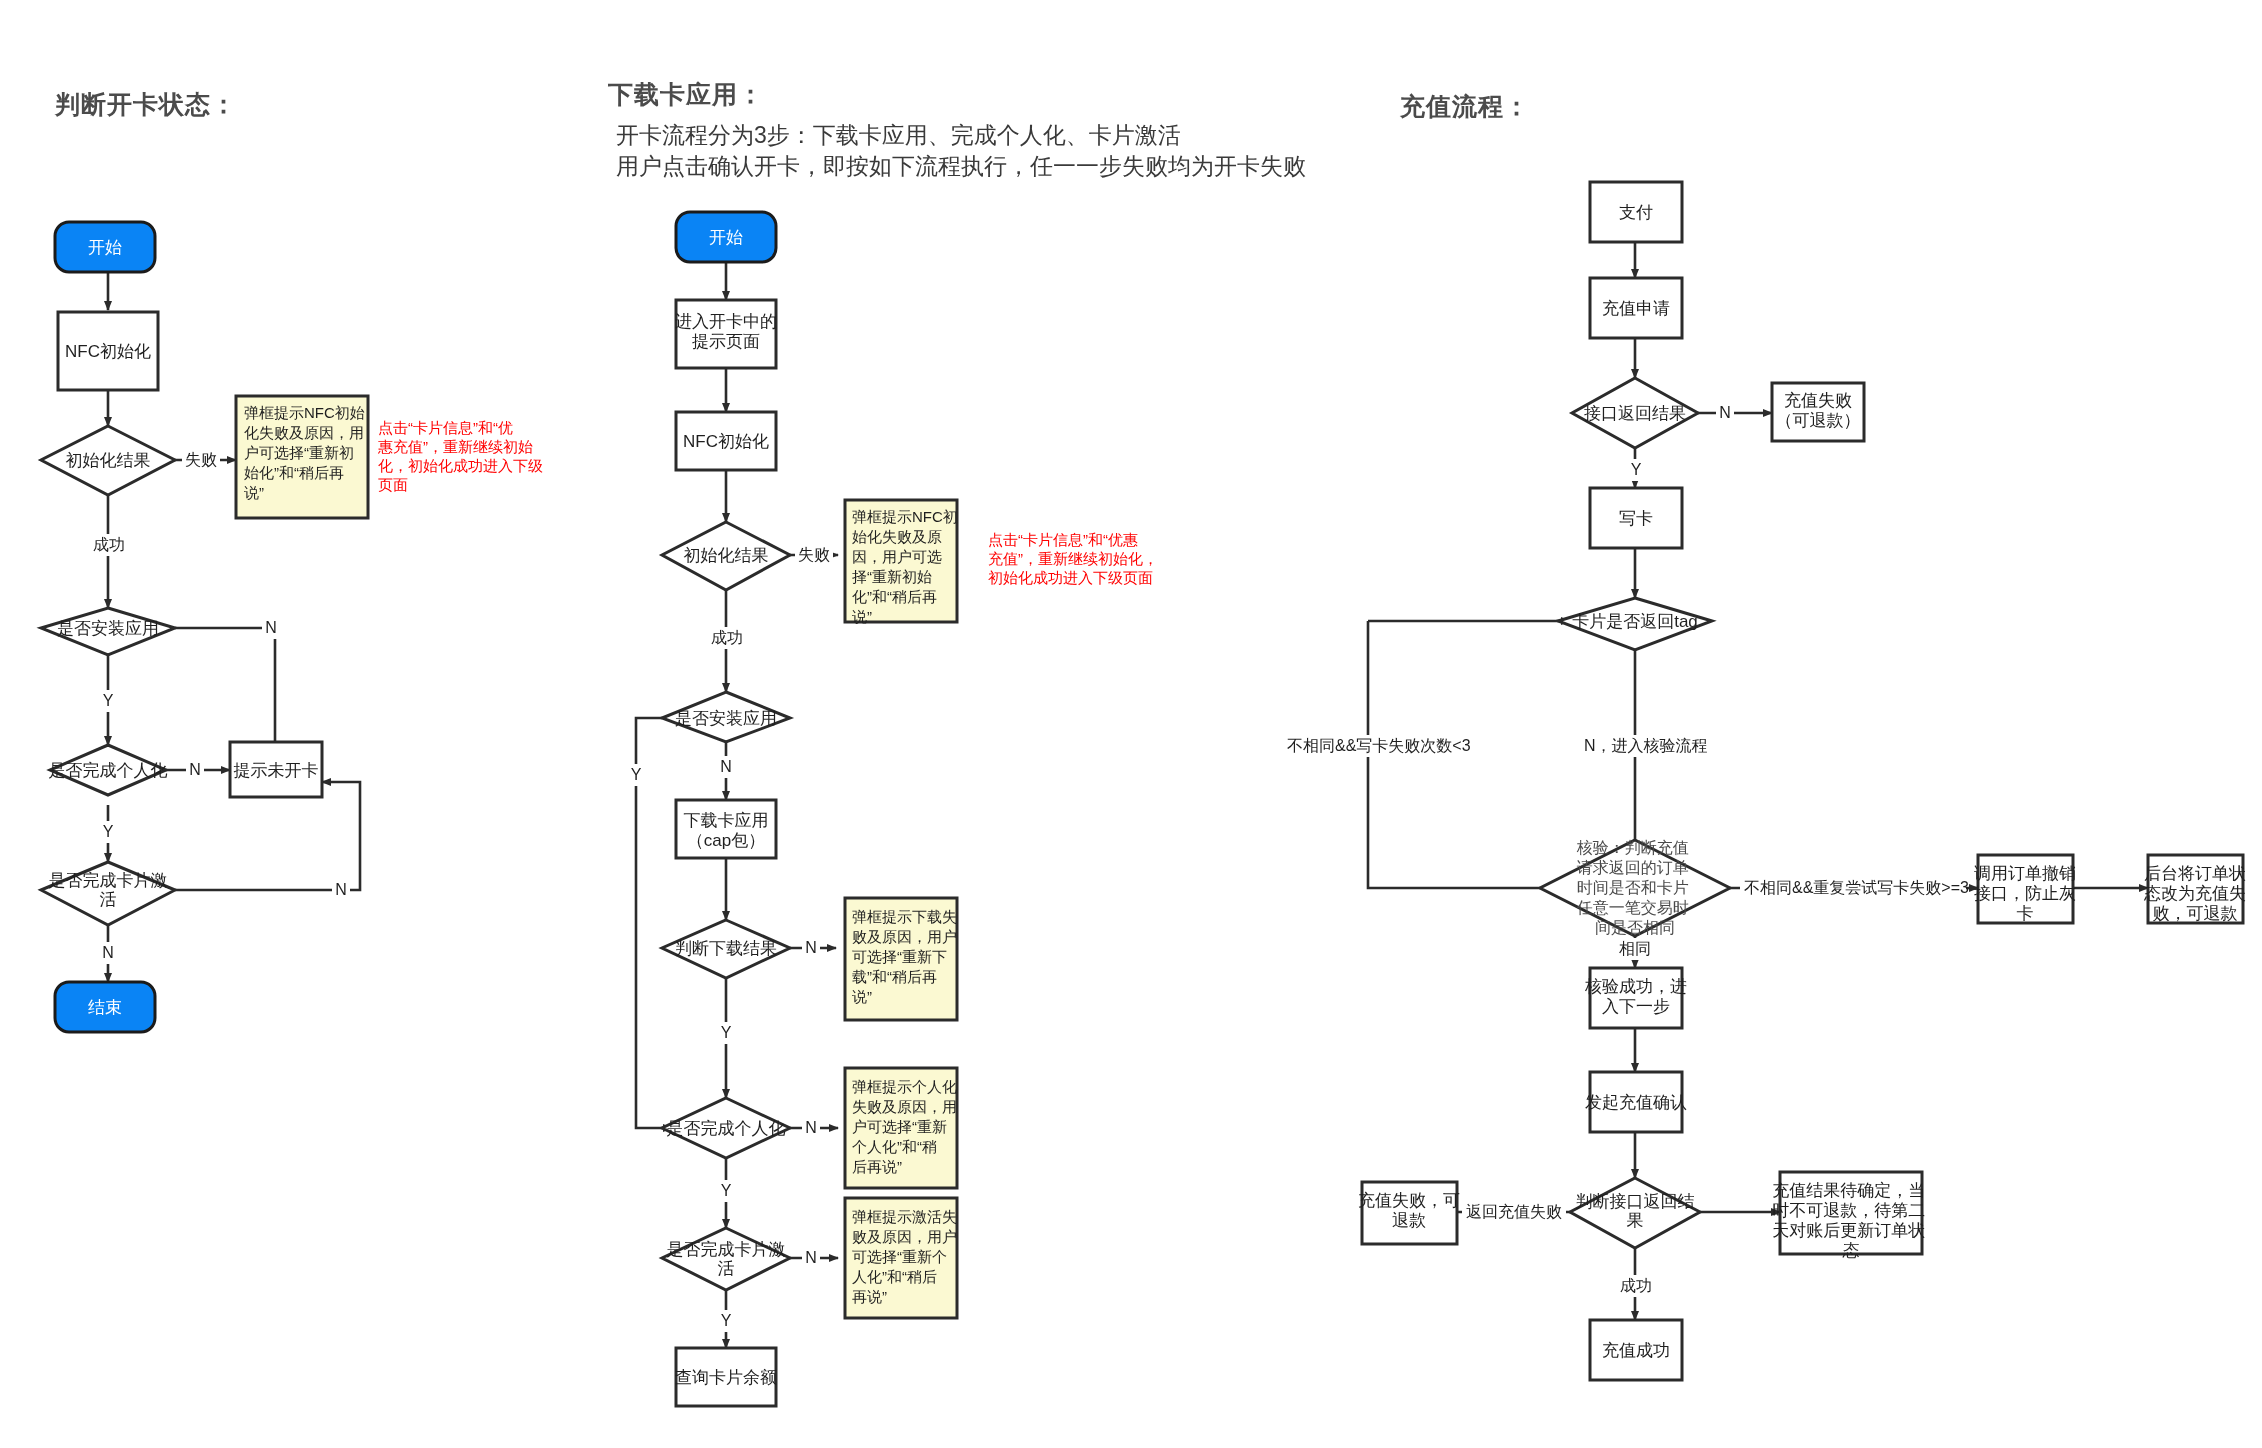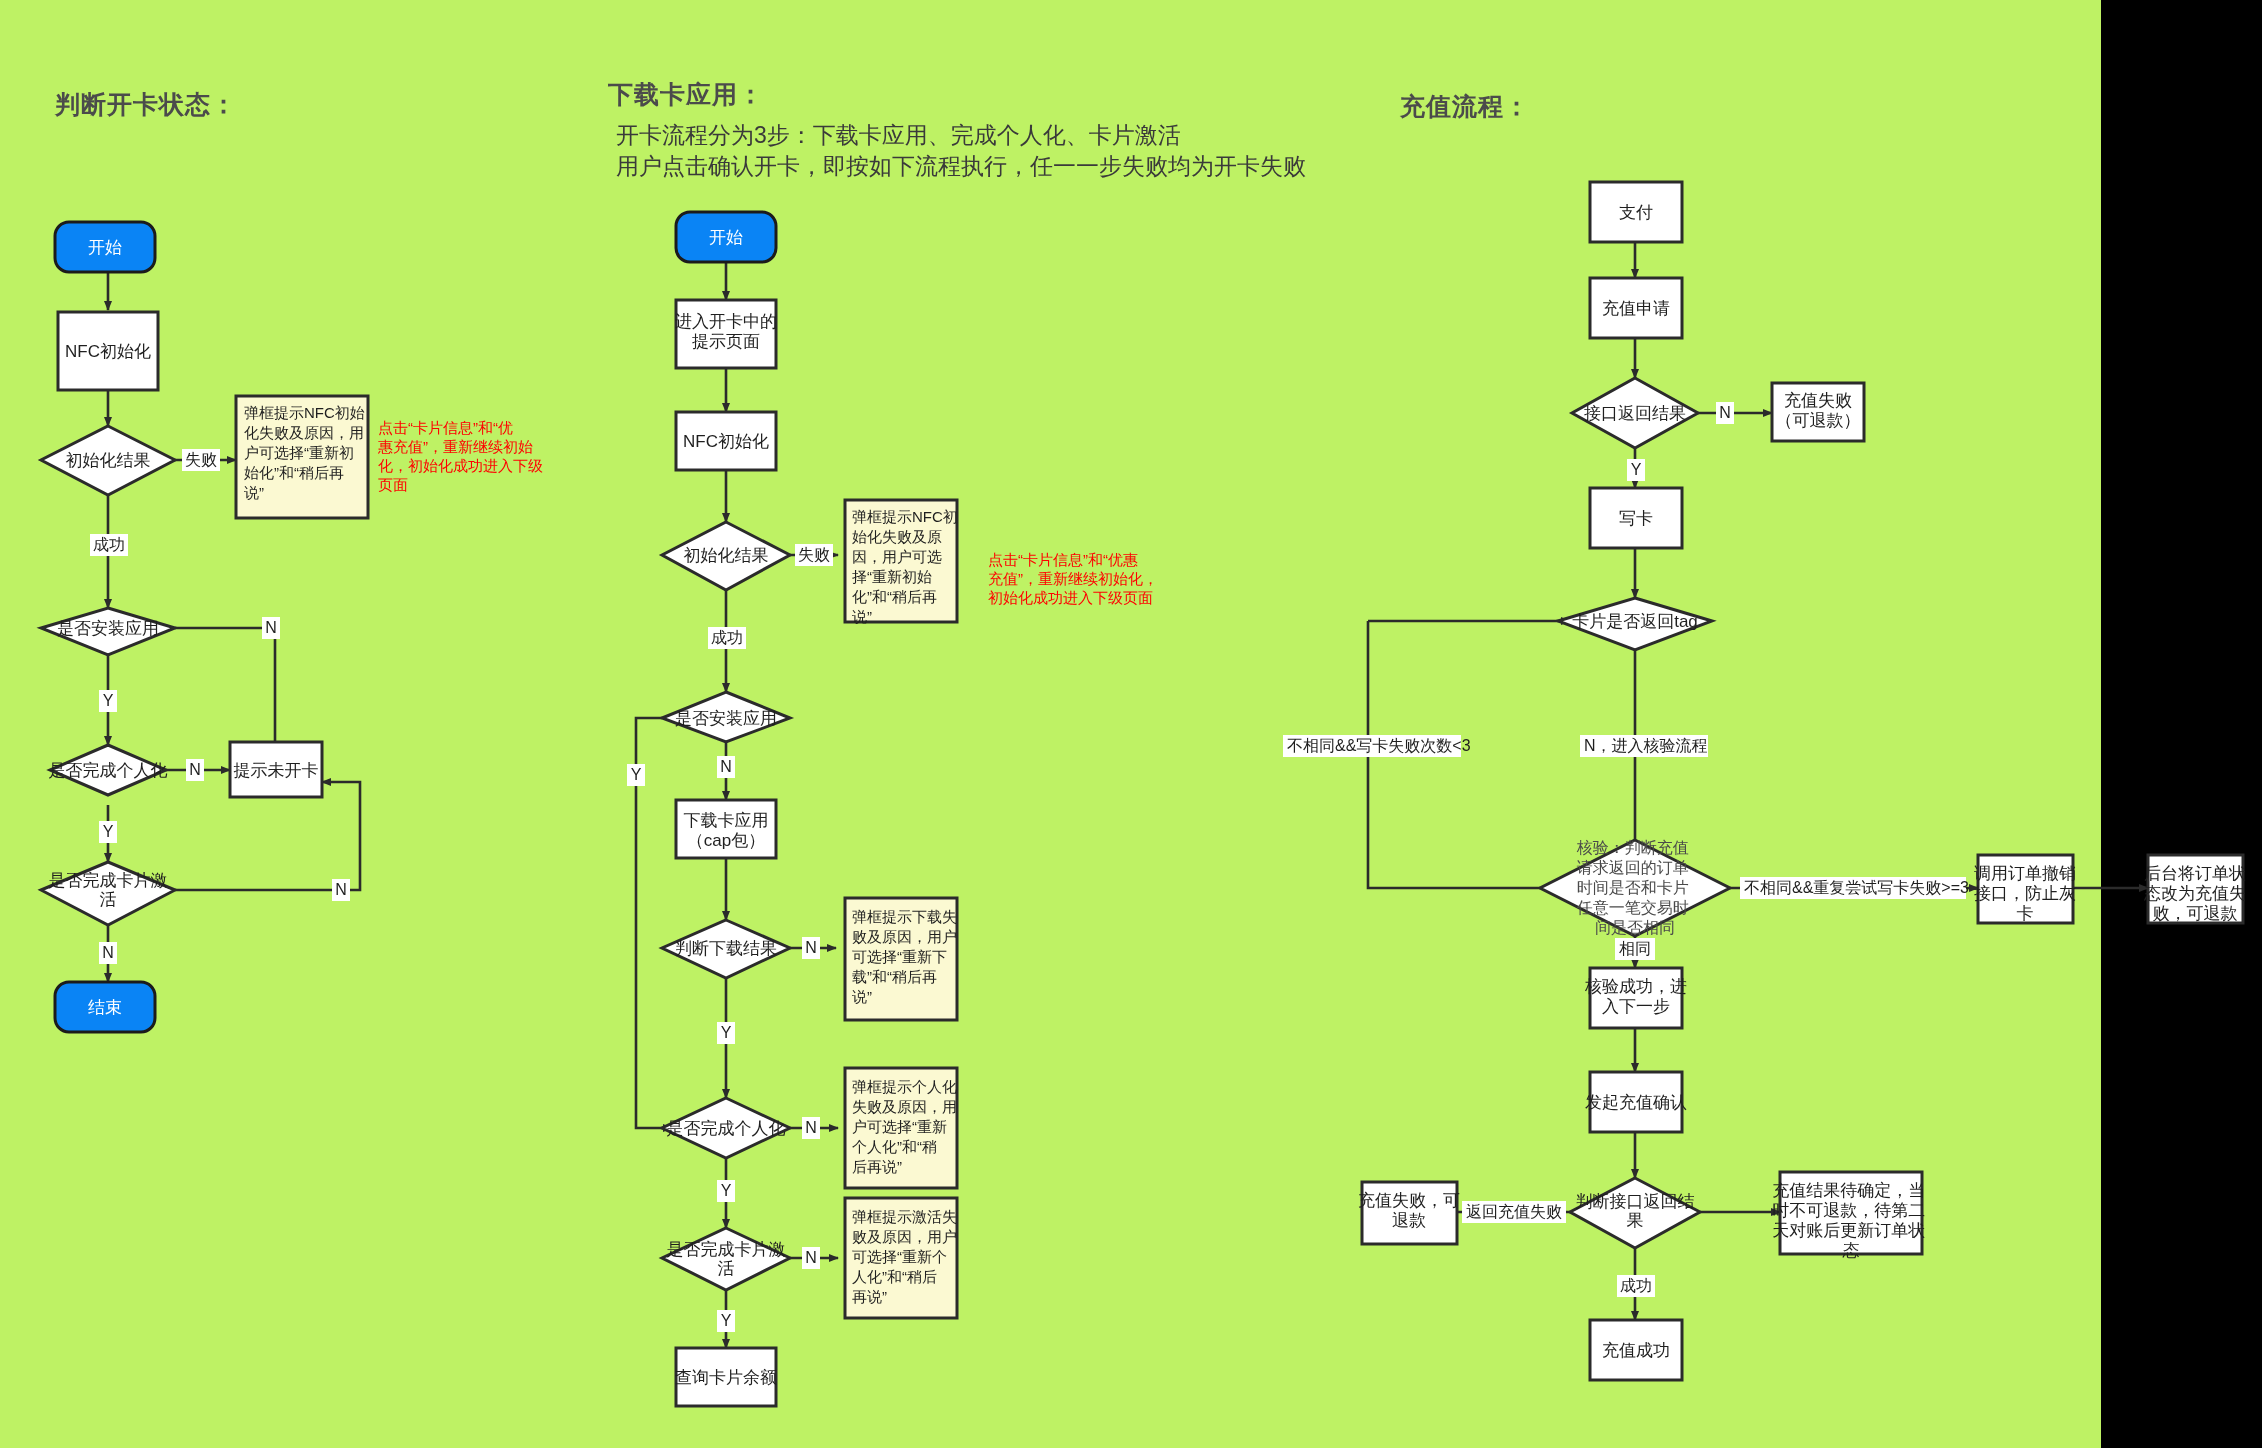--- a/index.html
+++ b/index.html
@@ -1,17 +1,17 @@
 <!DOCTYPE html>
 <html><head>
 <meta charset="utf-8">
 <style>
   html,body{margin:0;padding:0;background:#000;}
   body{width:2262px;height:1448px;font-family:"Liberation Sans","DejaVu Sans",sans-serif;overflow:hidden;}
-  #stage{position:relative;width:2101px;height:1448px;background:#bef264;}
+  #stage{position:relative;width:2262px;height:1448px;background:#ffffff;}
   .col-title{position:absolute;color:#4b4b4b;font-weight:bold;font-size:25px;letter-spacing:1px;white-space:nowrap;}
   .col-sub{position:absolute;color:#3a3a3a;font-size:23px;line-height:31px;white-space:pre;}
   svg{position:absolute;left:0;top:0;}
   .nd{fill:#fff;stroke:#2b2b2b;stroke-width:3;}
   .nd-term{fill:#0a84f5;stroke:#1b1b1b;stroke-width:3;}
   .nd-note{fill:#fbf9d2;stroke:#2b2b2b;stroke-width:3;}
   .lbl{font-family:"Liberation Sans","DejaVu Sans",sans-serif;font-size:17px;fill:#1f1f1f;}
   .lbl-term{font-family:"Liberation Sans","DejaVu Sans",sans-serif;font-size:17px;fill:#ffffff;}
   .lbl-note{font-family:"Liberation Sans","DejaVu Sans",sans-serif;font-size:15px;fill:#1f1f1f;}
   .lbl-dim{font-family:"Liberation Sans","DejaVu Sans",sans-serif;font-size:16px;fill:#4a4a4a;}
@@ -30,21 +30,21 @@
   <div class="col-title" style="left:608px;top:78px;">下载卡应用：</div>
   <div class="col-sub" style="left:608px;top:120px;margin-left:8px;">开卡流程分为3步：下载卡应用、完成个人化、卡片激活
 用户点击确认开卡，即按如下流程执行，任一一步失败均为开卡失败</div>
 
   <div class="col-title" style="left:1400px;top:90px;">充值流程：</div>
 
   <div class="redanno" style="left:378px;top:418px;">点击“卡片信息”和“优
 惠充值”，重新继续初始
 化，初始化成功进入下级
 页面</div>
-  <div class="redanno" style="left:988px;top:530px;margin-top:20px;">点击“卡片信息”和“优惠
+  <div class="redanno" style="left:988px;top:530px;">点击“卡片信息”和“优惠
 充值”，重新继续初始化，
 初始化成功进入下级页面</div>
 
   <svg width="2262" height="1448">
     <defs>
       <marker id="arr" markerWidth="10" markerHeight="8" refX="9" refY="4" orient="auto" markerUnits="userSpaceOnUse">
         <path d="M0,0 L10,4 L0,8 z" fill="#2b2b2b"></path>
       </marker>
     </defs>
 

